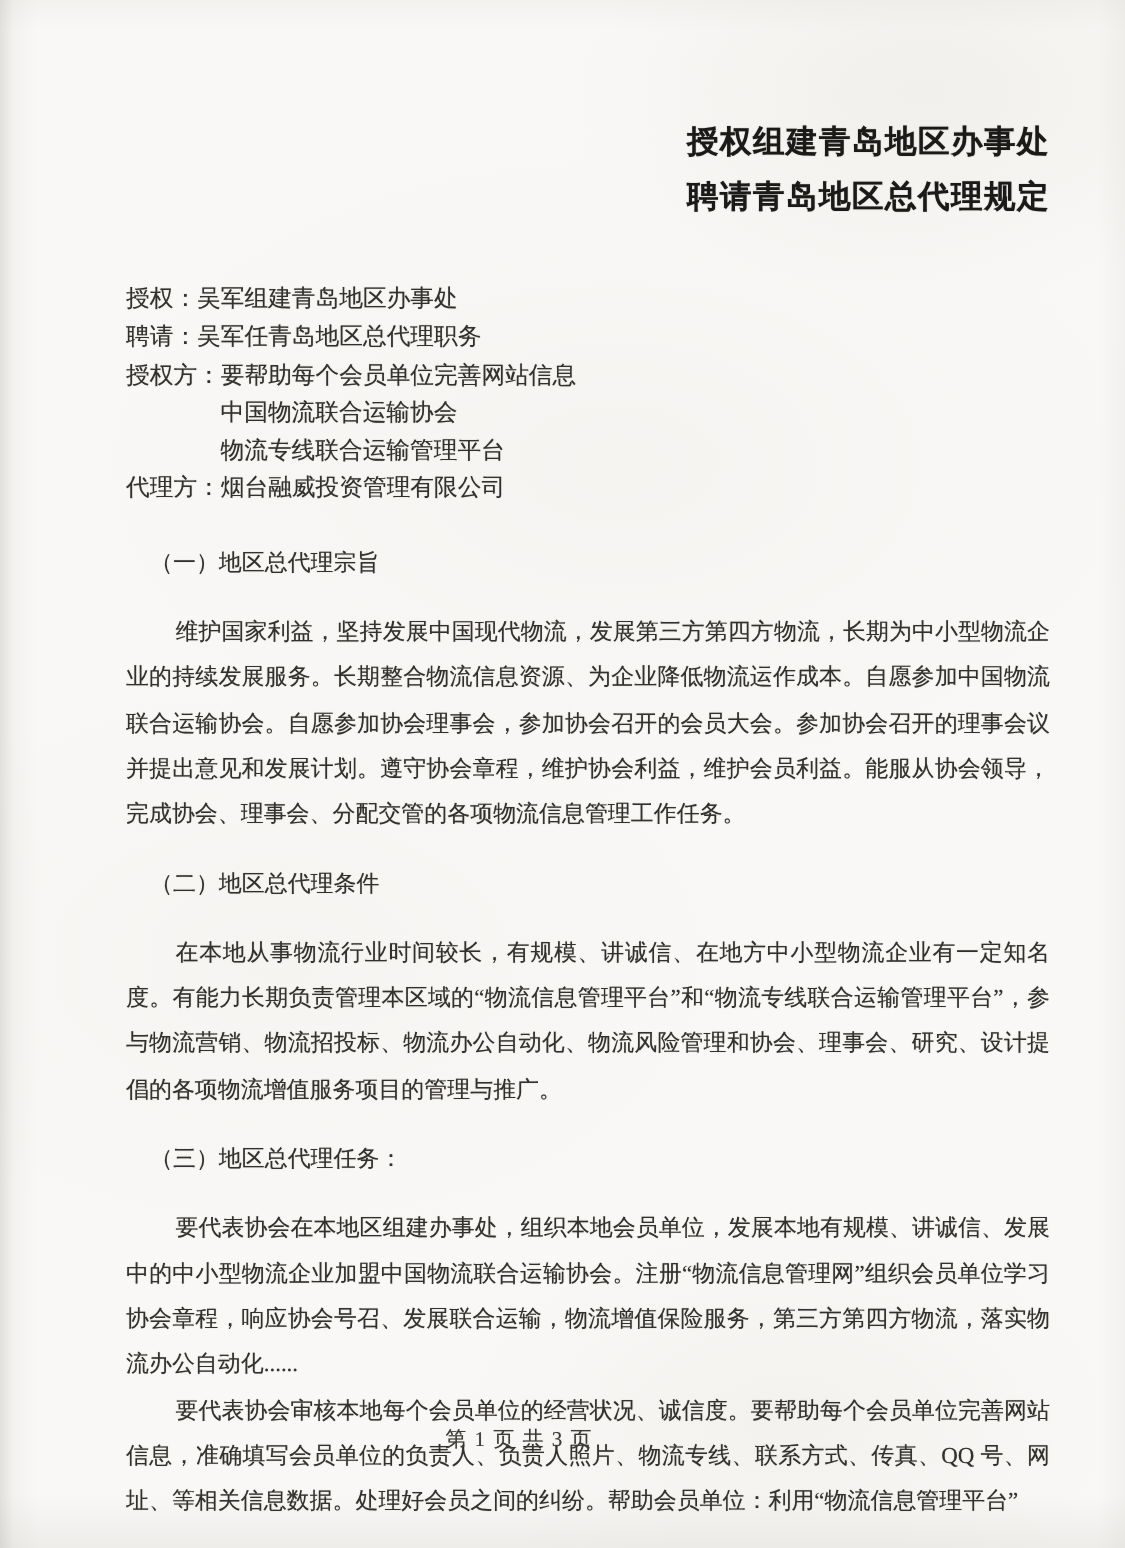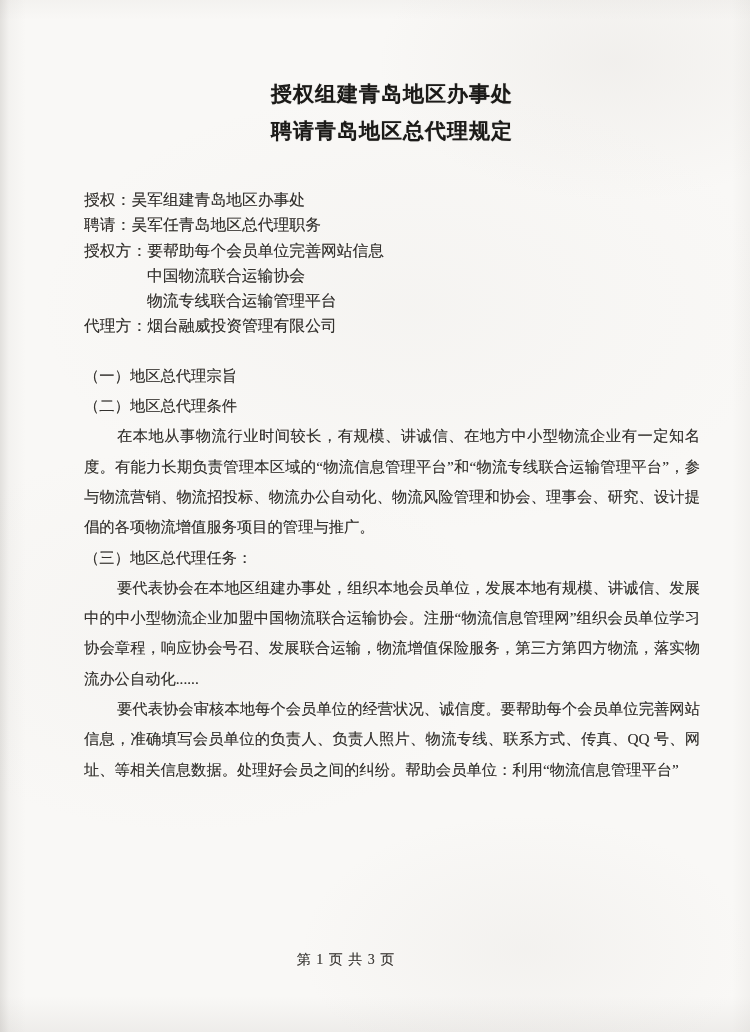--- a/index.html
+++ b/index.html
@@ -24,21 +24,21 @@
       linear-gradient(270deg, rgba(150,145,138,0.07) 0px, rgba(150,145,138,0) 18px),
       #f9f8f6;
   }
   .content {
     margin-left: 84px;
     width: 616px;
   }
   .title {
     margin: 0;
     padding-top: 76px;
-    text-align: center;
+    text-align: right;
     font-size: 21px;
     font-weight: 700;
     color: #1b1a18;
     letter-spacing: 1px;
     text-shadow: 0 0 0.7px rgba(40,38,35,0.55);
   }
   .title-line {
     display: block;
     line-height: 37px;
   }
@@ -54,21 +54,21 @@
   }
   .body-text {
     margin-top: 22px;
     font-size: 15.3px;
     line-height: 30.3px;
     color: #33312e;
     text-align: justify;
     text-shadow: 0 0 0.6px rgba(70,65,60,0.5);
   }
   .sec-heading {
-    margin: 0;
+    margin: 16px;
     font-weight: 400;
   }
   .body-text p {
     margin: 0;
     text-indent: 33px;
   }
   .footer {
     position: absolute;
     top: 951px;
     left: 0;
@@ -95,20 +95,21 @@
       <div class="hdr-line">授权：吴军组建青岛地区办事处</div>
       <div class="hdr-line">聘请：吴军任青岛地区总代理职务</div>
       <div class="hdr-line">授权方：要帮助每个会员单位完善网站信息</div>
       <div class="hdr-line hdr-indent">中国物流联合运输协会</div>
       <div class="hdr-line hdr-indent">物流专线联合运输管理平台</div>
       <div class="hdr-line">代理方：烟台融威投资管理有限公司</div>
     </div>
 
     <div class="body-text">
       <div class="sec-heading">（一）地区总代理宗旨</div>
+      <p>维护国家利益，坚持发展中国现代物流，发展第三方第四方物流，长期为中小型物流企业的持续发展服务。长期整合物流信息资源、为企业降低物流运作成本。自愿参加中国物流联合运输协会。自愿参加协会理事会，参加协会召开的会员大会。参加协会召开的理事会议并提出意见和发展计划。遵守协会章程，维护协会利益，维护会员利益。能服从协会领导，完成协会、理事会、分配交管的各项物流信息管理工作任务。</p>
 
       <div class="sec-heading">（二）地区总代理条件</div>
       <p>在本地从事物流行业时间较长，有规模、讲诚信、在地方中小型物流企业有一定知名度。有能力长期负责管理本区域的“物流信息管理平台”和“物流专线联合运输管理平台”，参与物流营销、物流招投标、物流办公自动化、物流风险管理和协会、理事会、研究、设计提倡的各项物流增值服务项目的管理与推广。</p>
 
       <div class="sec-heading">（三）地区总代理任务：</div>
       <p>要代表协会在本地区组建办事处，组织本地会员单位，发展本地有规模、讲诚信、发展中的中小型物流企业加盟中国物流联合运输协会。注册“物流信息管理网”组织会员单位学习协会章程，响应协会号召、发展联合运输，物流增值保险服务，第三方第四方物流，落实物流办公自动化......</p>
       <p>要代表协会审核本地每个会员单位的经营状况、诚信度。要帮助每个会员单位完善网站信息，准确填写会员单位的负责人、负责人照片、物流专线、联系方式、传真、QQ 号、网址、等相关信息数据。处理好会员之间的纠纷。帮助会员单位：利用“物流信息管理平台”</p>
     </div>
 
   </div>

